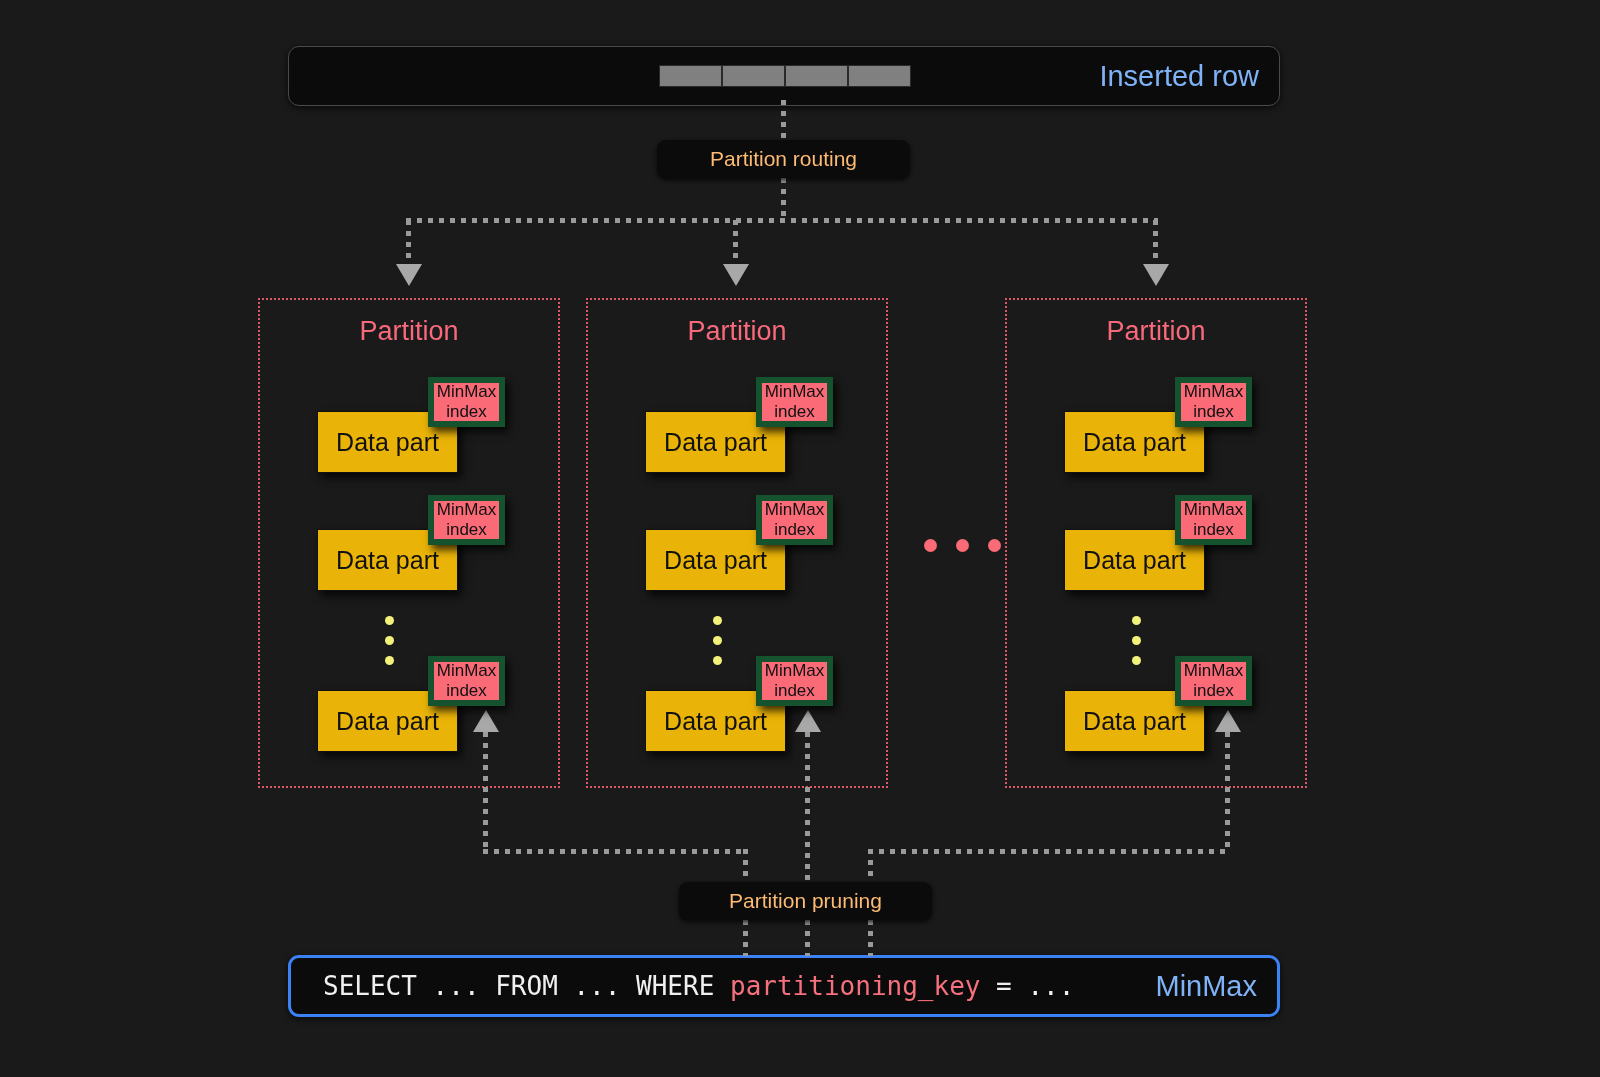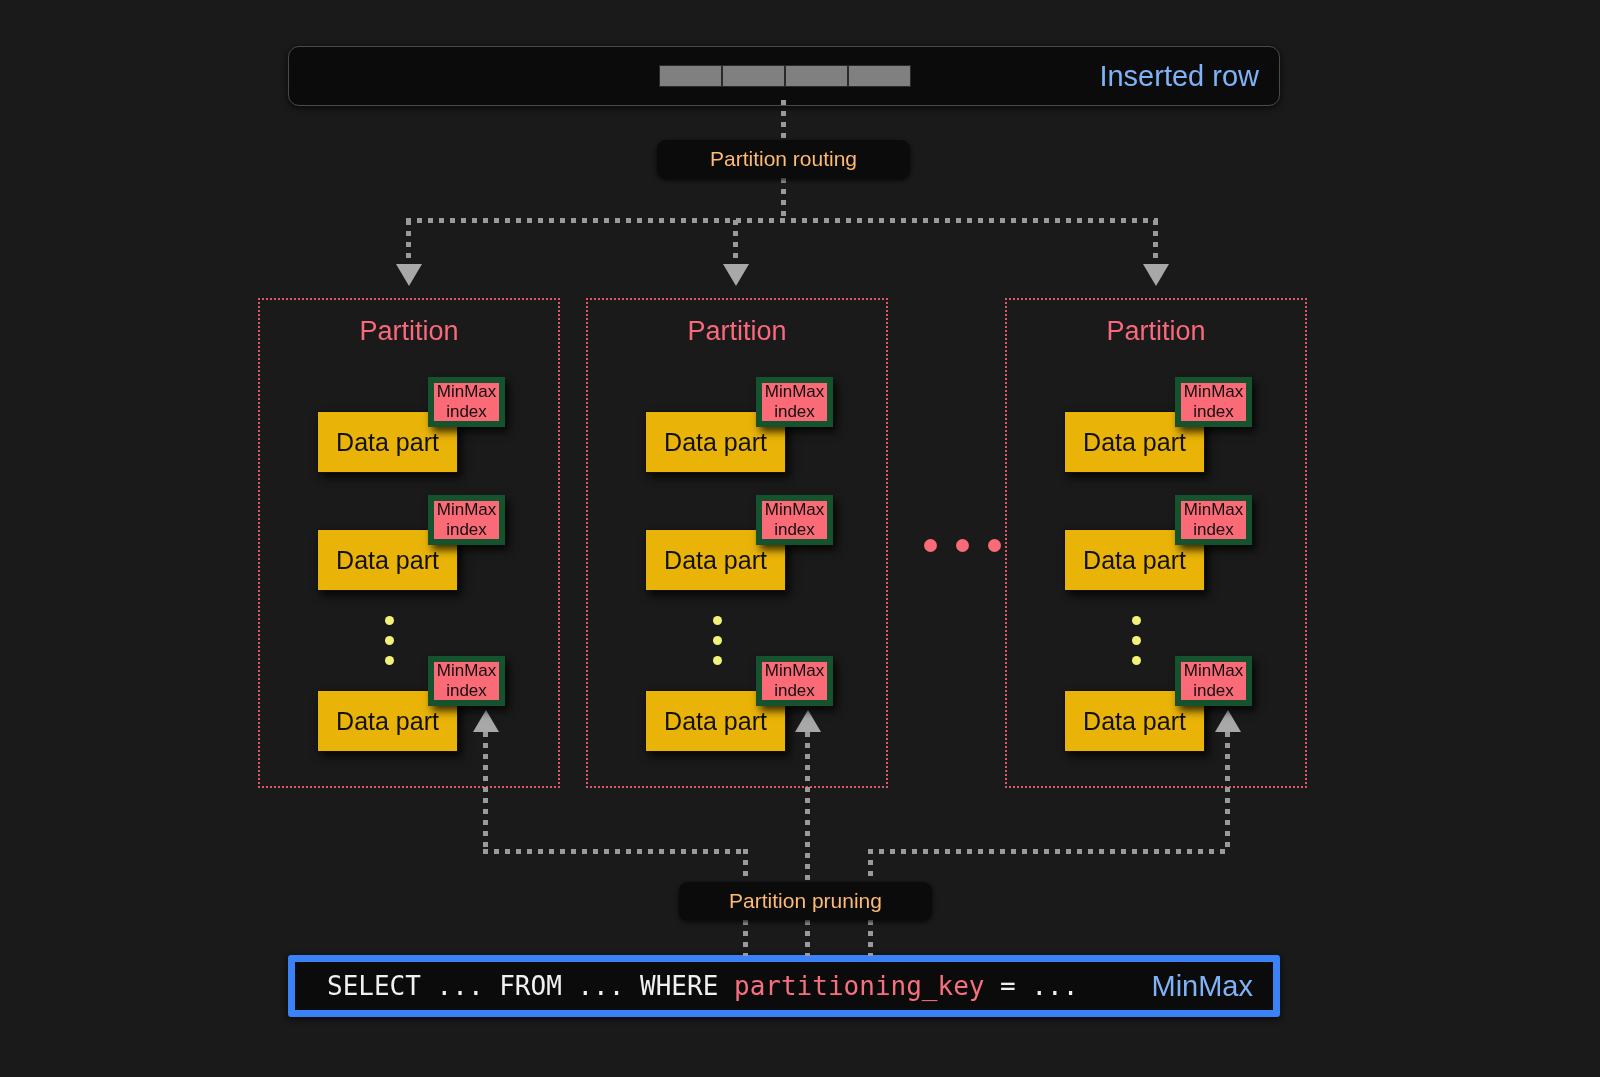--- a/index.html
+++ b/index.html
@@ -160,22 +160,22 @@
     border-radius: 50%;
     background: #fa6a77;
   }
 
   
   .query-bar {
     position: absolute;
     left: 288px; top: 951px;
     width: 992px; height: 62px;
     background: #0b0b0b;
-    border: 7px solid #3b82f6;
-    border-radius: 3px;
+    border: 3px solid #3b82f6;
+    border-radius: 11px;
     box-shadow: 0 2px 6px rgba(0,0,0,.7);
   }
   .query-text {
     position: absolute;
     left: 32px; top: 50%;
     transform: translateY(-50%);
     font-family: "DejaVu Sans Mono", monospace;
     font-size: 26px;
     color: #f0f0f0;
     white-space: pre;

